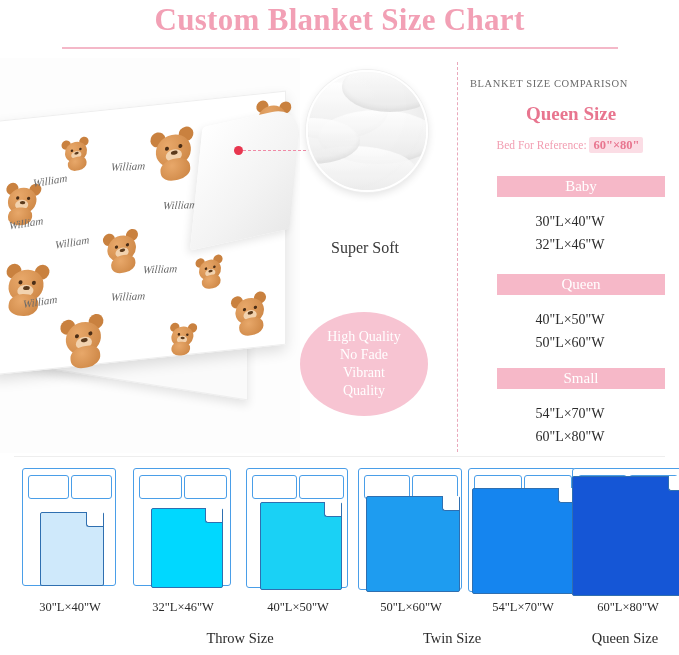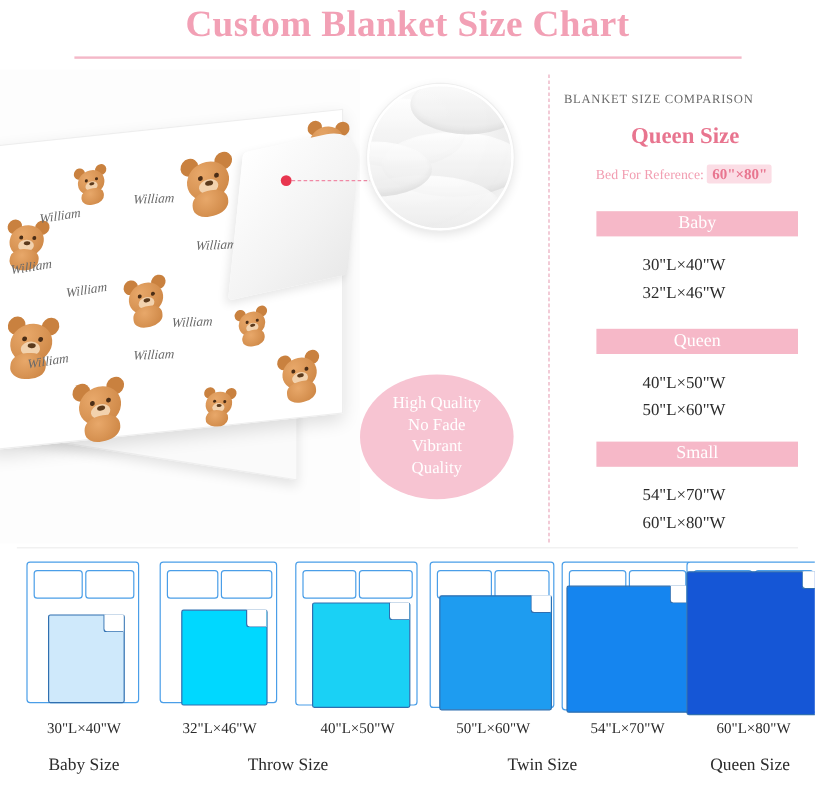--- a/index.html
+++ b/index.html
@@ -314,20 +314,21 @@
   <div class="dashdot"></div>
 </div>
 <div class="plush-circle">
     <div class="wave" style="left: -30px; top: 10px; width: 110px; height: 58px; opacity: 0.85;"></div>
     <div class="wave" style="left: 10px; top: 38px; width: 120px; height: 54px; opacity: 0.85;"></div>
     <div class="wave" style="left: -20px; top: 74px; width: 130px; height: 56px; opacity: 0.85;"></div>
     <div class="wave" style="left: 34px; top: -10px; width: 96px; height: 50px; opacity: 0.85;"></div>
     <div class="wave" style="left: -44px; top: 46px; width: 96px; height: 46px; opacity: 0.85;"></div>
   </div>
 <div class="plush-label">
+  <div>Super Soft</div>
 </div>
 
 <div class="quality-circle">
   <span>
     <span>High Quality</span><br>
     <span>No Fade</span><br>
     <span>Vibrant</span><br>
     <span>Quality</span>
   </span>
 </div>
@@ -402,17 +403,16 @@
     </div>
     <div class="bedsize" style="left: 463px; top: 138px;">54"L×70"W</div>
     <div class="bed" style="left: 572px; width: 112px; height: 128px;">
       <div class="frame" style="width: 108px; height: 124px;"></div>
       <div class="pillow" style="left: 6px; top: 7px; width: 47px; height: 22px;"></div>
       <div class="pillow" style="left: 57px; top: 7px; width: 47px; height: 22px;"></div>
       <div class="cover" style="left: 0px; top: 8px; width: 112px; height: 118px; background: rgb(21, 86, 214);"></div>
       <div class="corner" style="left: 96px; top: 8px;"></div>
     </div>
     <div class="bedsize" style="left: 568px; top: 138px;">60"L×80"W</div>
-    <div class="bedname" style="left: 0px; top: 168px; width: 140px;">Baby Size</div>
     <div class="bedname" style="left: 382px; top: 168px; width: 140px;">Twin Size</div>
     <div class="bedname" style="left: 170px; top: 168px; width: 140px;">Throw Size</div>
     <div class="bedname" style="left: 555px; top: 168px; width: 140px;">Queen Size</div>
   </div>
 
 </body></html>

